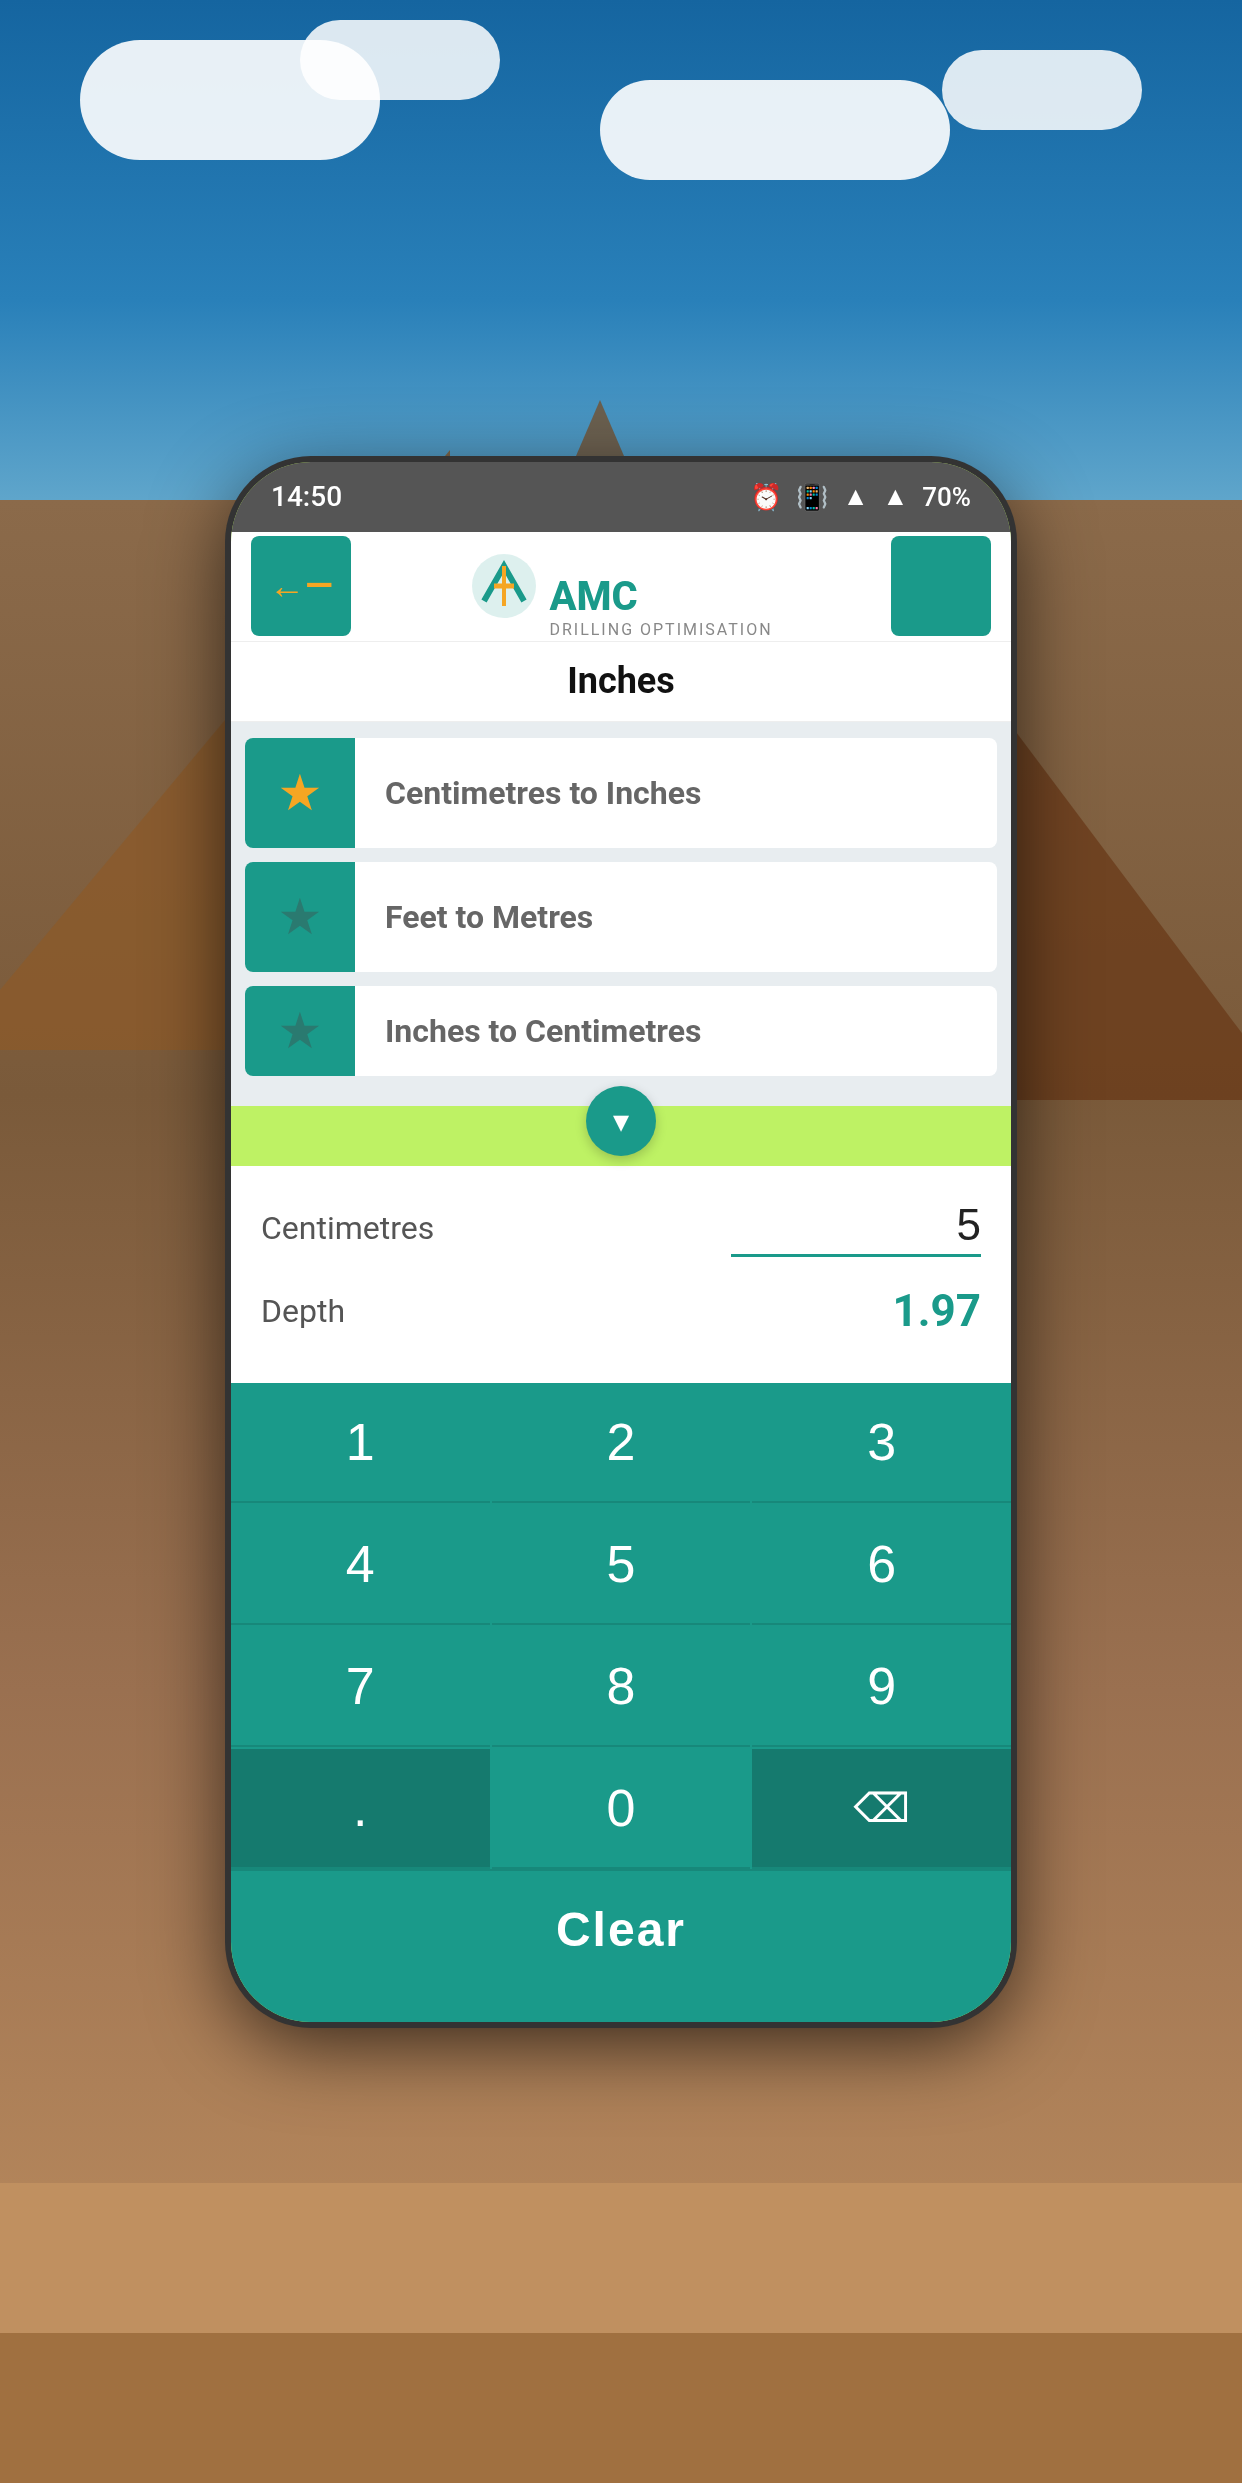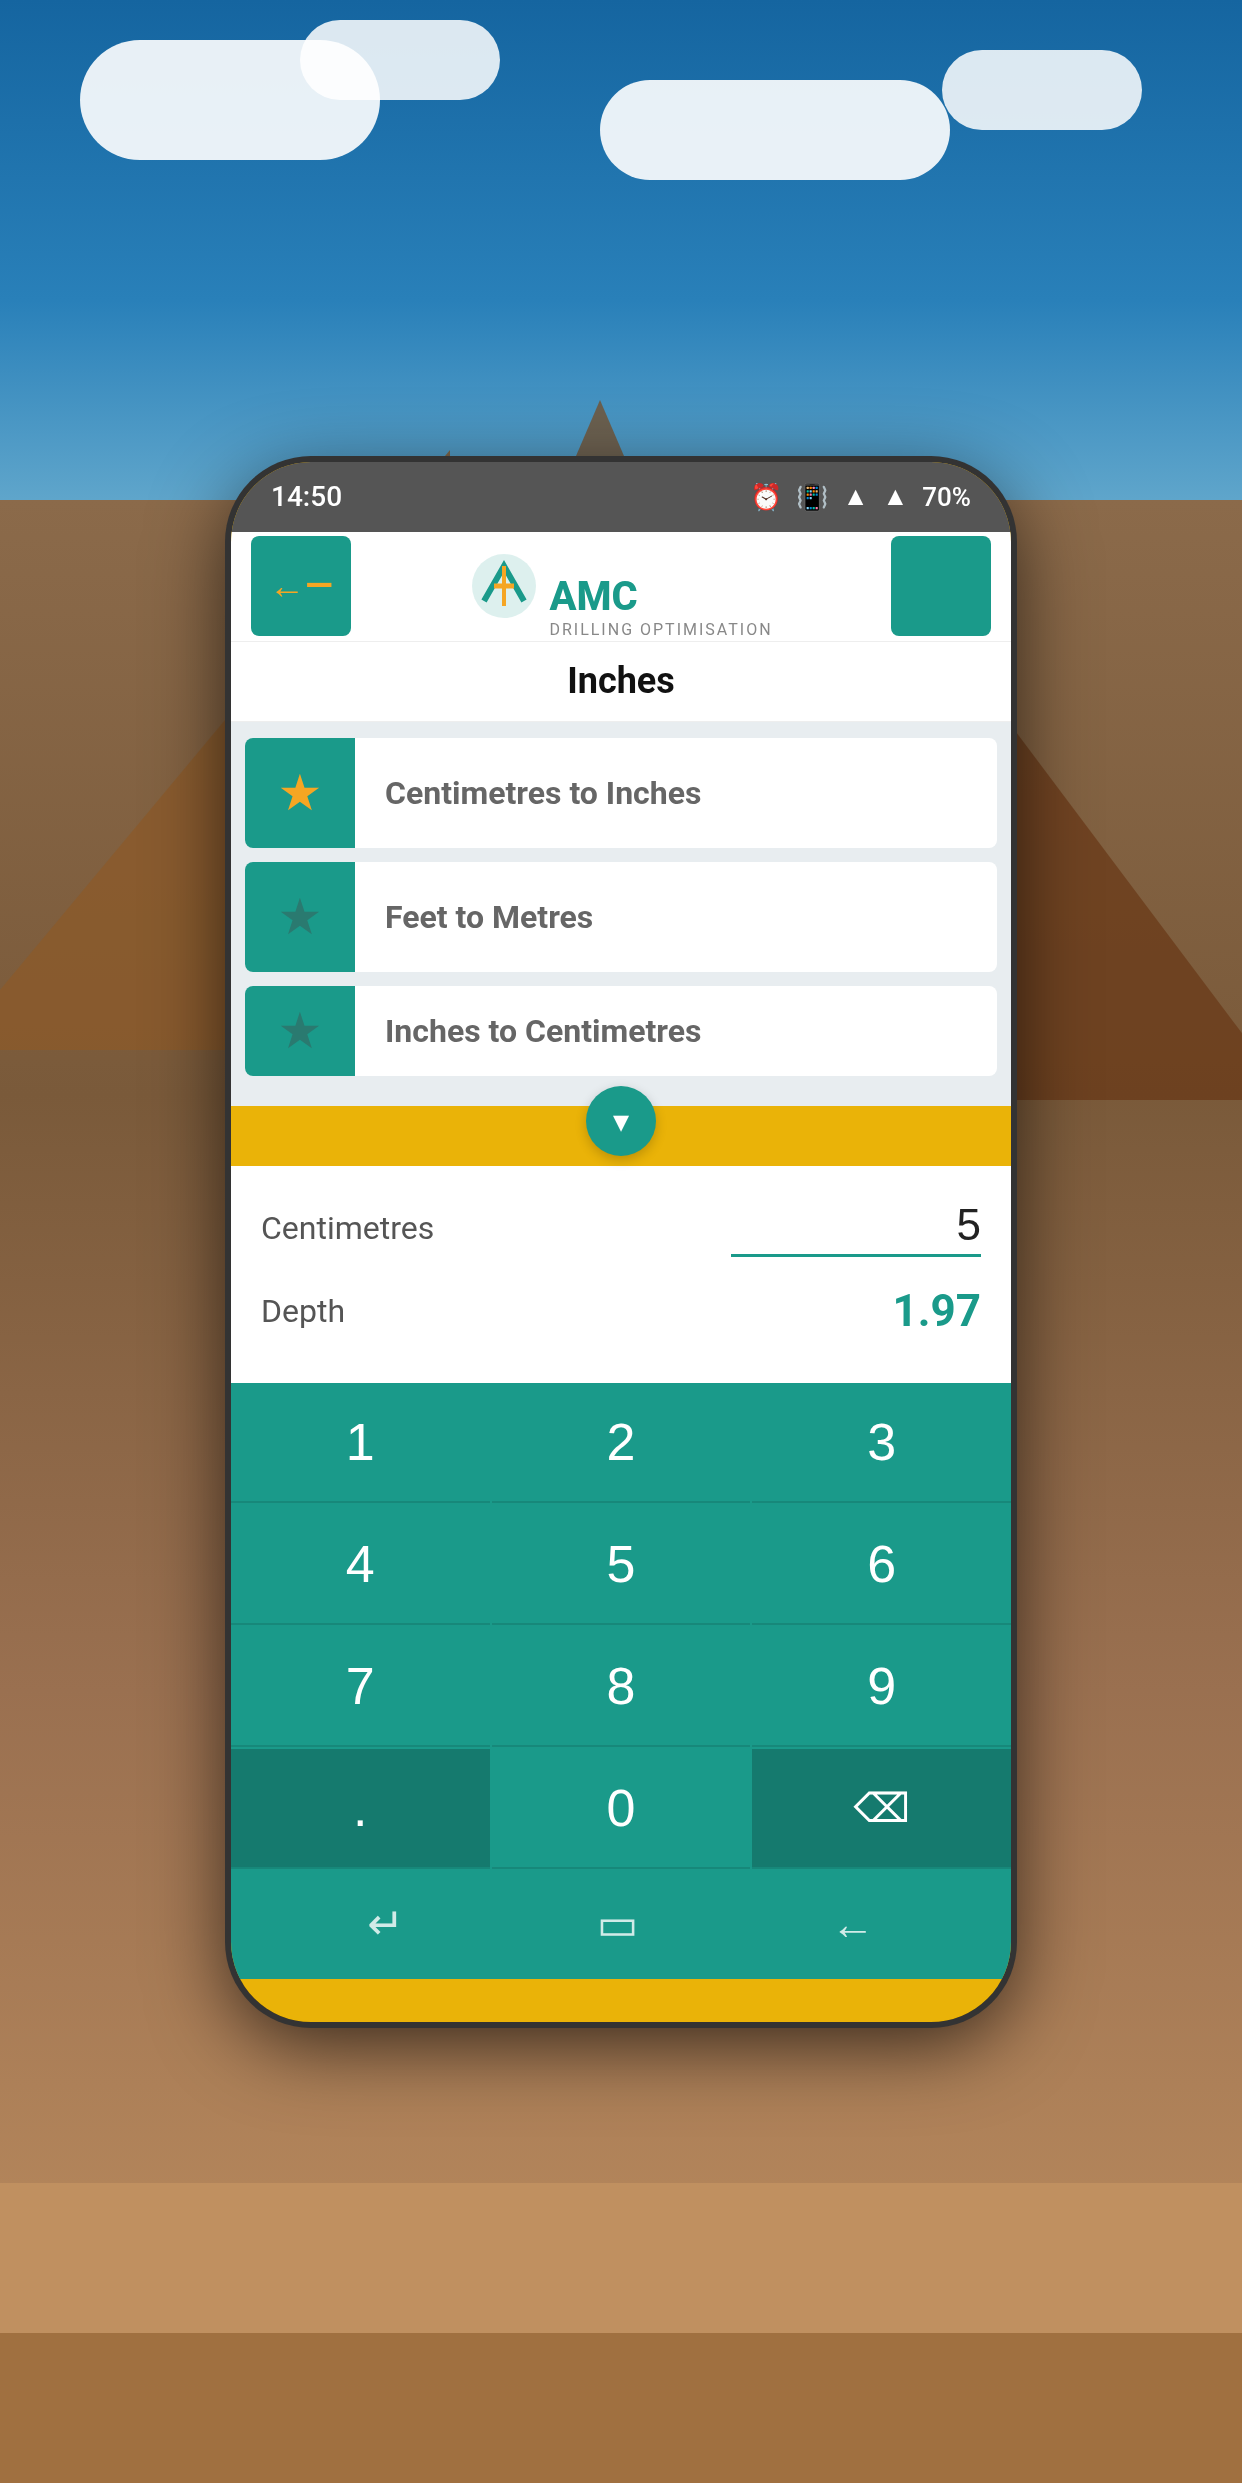--- a/index.html
+++ b/index.html
@@ -37,21 +37,21 @@
     }
 
     .phone-screen {
       position: absolute;
       top: 0px;
       left: 0px;
       right: 0px;
       bottom: 0px;
       border-radius: 18px;
       overflow: hidden;
-      background: #eab308;
+      background: #bef264;
     }
 
     
     .status-bar {
       width: 100%;
       height: 70px;
       background: #555;
       display: flex;
       align-items: center;
       justify-content: space-between;
@@ -406,20 +406,23 @@
       <button class="key-btn">8</button>
       <button class="key-btn">9</button>
 
       <button class="key-btn key-btn-dark">.</button>
       <button class="key-btn">0</button>
       <button class="key-btn key-btn-dark">
         <span style="font-size:40px;">⌫</span>
       </button>
     </div>
 
+    <button class="clear-btn">
+      <span>Clear</span>
+    </button>
 
     <div class="bottom-nav">
       <span class="bottom-nav-icon" style="font-size:44px;">↵</span>
       <span class="bottom-nav-icon" style="font-size:44px;">▭</span>
       <span class="bottom-nav-icon" style="font-size:44px;">←</span>
     </div>
 
   </div>
 </div>
 

